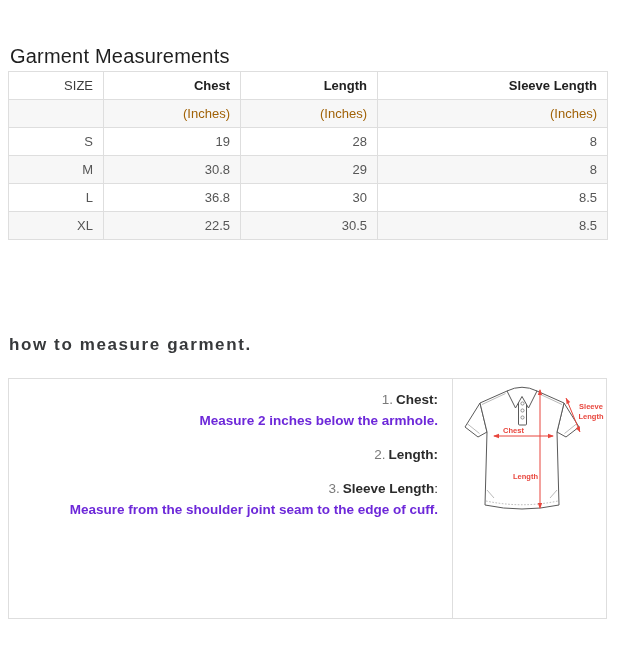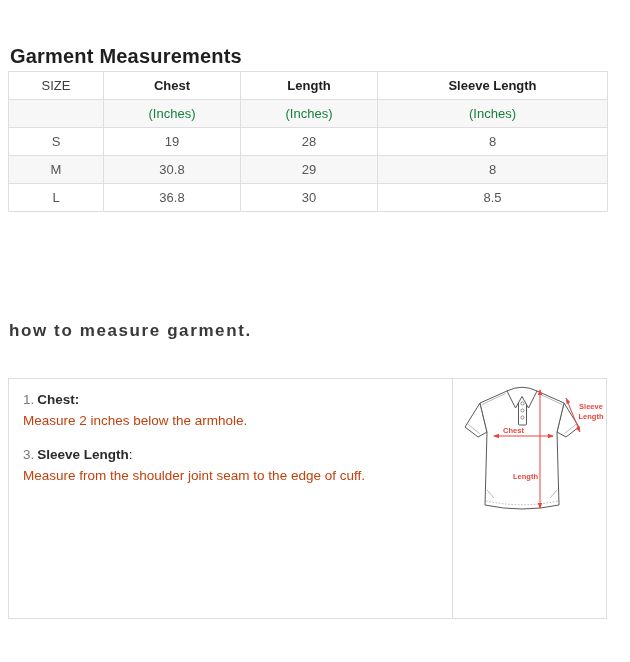--- a/index.html
+++ b/index.html
@@ -3,71 +3,72 @@
 <meta charset="utf-8">
 <style>
   html,body { margin:0; padding:0; background:#ffffff; }
   body {
     width:630px; height:662px; position:relative; overflow:hidden;
     font-family:"Liberation Sans", sans-serif;
     -webkit-font-smoothing:antialiased;
   }
   .page-title {
     position:absolute; left:10px; top:33px;
-    font-size:20px; font-weight:700; color:#1f1f1f;
+    font-size:20px; font-weight:400; color:#1f1f1f;
     line-height:1; letter-spacing:0.2px;
   }
   
   table.size-table {
     position:absolute; left:8px; top:71px; width:599px;
     border-collapse:collapse; table-layout:fixed;
     font-size:13px; color:#565656;
   }
   table.size-table th, table.size-table td {
     border:1px solid #dedede;
     padding:6px 10px;
-    text-align:center; vertical-align:middle;
+    text-align:right; vertical-align:middle;
     line-height:15px; height:15px;
     overflow:hidden; white-space:nowrap;
   }
   table.size-table th { font-weight:700; color:#212121; }
   table.size-table th.size-col { font-weight:400; color:#3d3d3d; }
   table.size-table col.c1 { width:95px; }
   table.size-table col.c2 { width:137px; }
   table.size-table col.c3 { width:137px; }
   table.size-table col.c4 { width:230px; }
   table.size-table tbody tr:nth-child(odd) td { background:#f7f7f7; }
-  table.size-table tbody tr.units-row td { color:#15803d; }
+  table.size-table tbody tr.units-row td { color:#a16207; }
   
   .howto-title {
-    position:absolute; left:9px; top:308px;
+    position:absolute; left:9px; top:322px;
     font-size:17px; font-weight:700; color:#37393b;
     letter-spacing:1.6px; line-height:1;
   }
   .measure-box {
     position:absolute; left:8px; top:378px;
     width:599px; height:241px;
     border:1px solid #dedede;
     box-sizing:border-box;
     display:flex;
+    text-align:right;
   }
   .measure-box .text-cell {
     width:444px; box-sizing:border-box;
     border-right:1px solid #dedede;
     padding:10px 14px;
   }
   .measure-box .diagram-cell {
     flex:1; padding-top:3px;
     display:flex; justify-content:center; align-items:flex-start;
   }
   .inst { margin:0 0 13px 0; }
   .inst-head { font-size:13.5px; line-height:21px; color:#7a7a7a; }
   .inst-head b { color:#2b2b2b; font-weight:700; margin-left:3px; }
   .inst-head .suffix { color:#2b2b2b; margin-left:0; }
-  .inst-body { font-size:13.5px; line-height:21px; color:#c2410c; }
+  .inst-body { font-size:13.5px; line-height:21px; color:#6d28d9;font-weight:bold; }
   svg text { font-family:"Liberation Sans", sans-serif; font-weight:700; }
 </style>
 </head>
 <body>
 
 <h1 class="page-title">Garment Measurements</h1>
 
 <table class="size-table">
   <colgroup>
       <col class="c1">
@@ -101,32 +102,39 @@
       <td>30.8</td>
       <td>29</td>
       <td>8</td>
     </tr>
     <tr>
       <td>L</td>
       <td>36.8</td>
       <td>30</td>
       <td>8.5</td>
     </tr>
+    <tr>
+      <td>XL</td>
+      <td>22.5</td>
+      <td>30.5</td>
+      <td>8.5</td>
+    </tr>
   </tbody>
 </table>
 
 <h2 class="howto-title">how to measure garment.</h2>
 
 <div class="measure-box">
   <div class="text-cell">
     <div class="inst">
       <div class="inst-head"><span class="num">1.</span><b>Chest:</b><span class="suffix"></span></div>
       <div class="inst-body">Measure 2 inches below the armhole.</div>
     </div>
     <div class="inst">
+      <div class="inst-head"><span class="num">2.</span><b>Length:</b><span class="suffix"></span></div>
     </div>
     <div class="inst">
       <div class="inst-head"><span class="num">3.</span><b>Sleeve Length</b><span class="suffix">:</span></div>
       <div class="inst-body">Measure from the shoulder joint seam to the edge of cuff.</div>
     </div>
   </div>
 
   <div class="diagram-cell">
     <svg width="152" height="152" viewBox="0 0 152 152">
 

